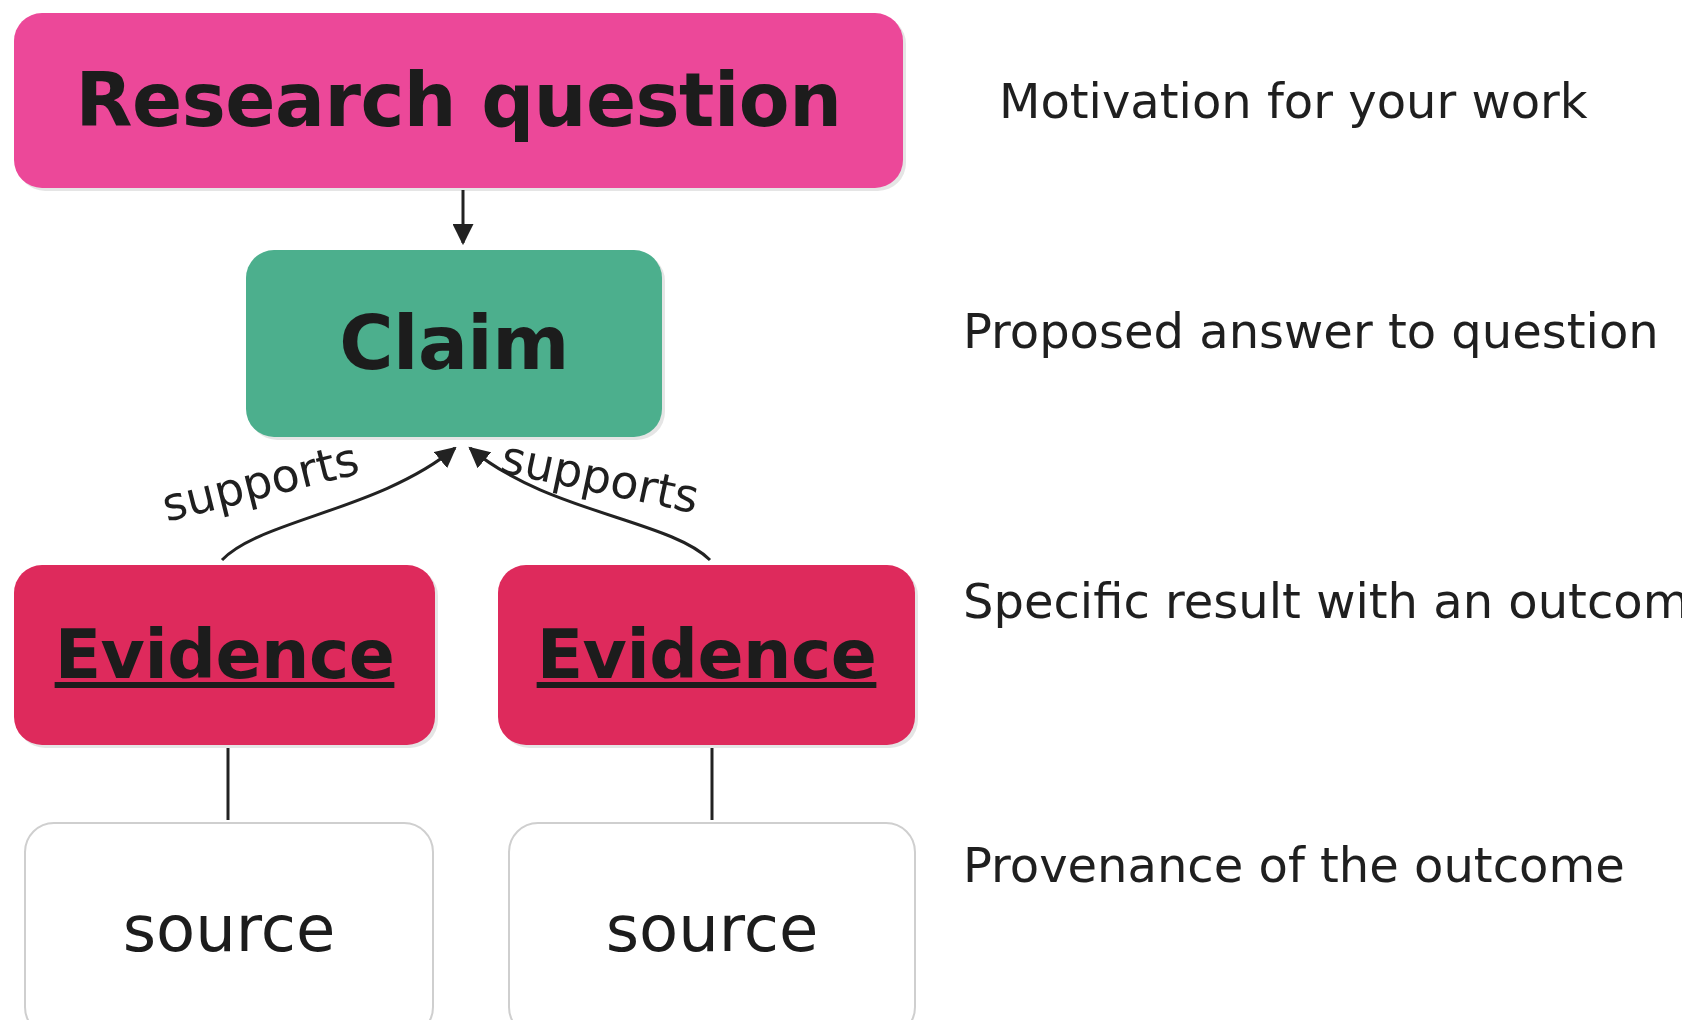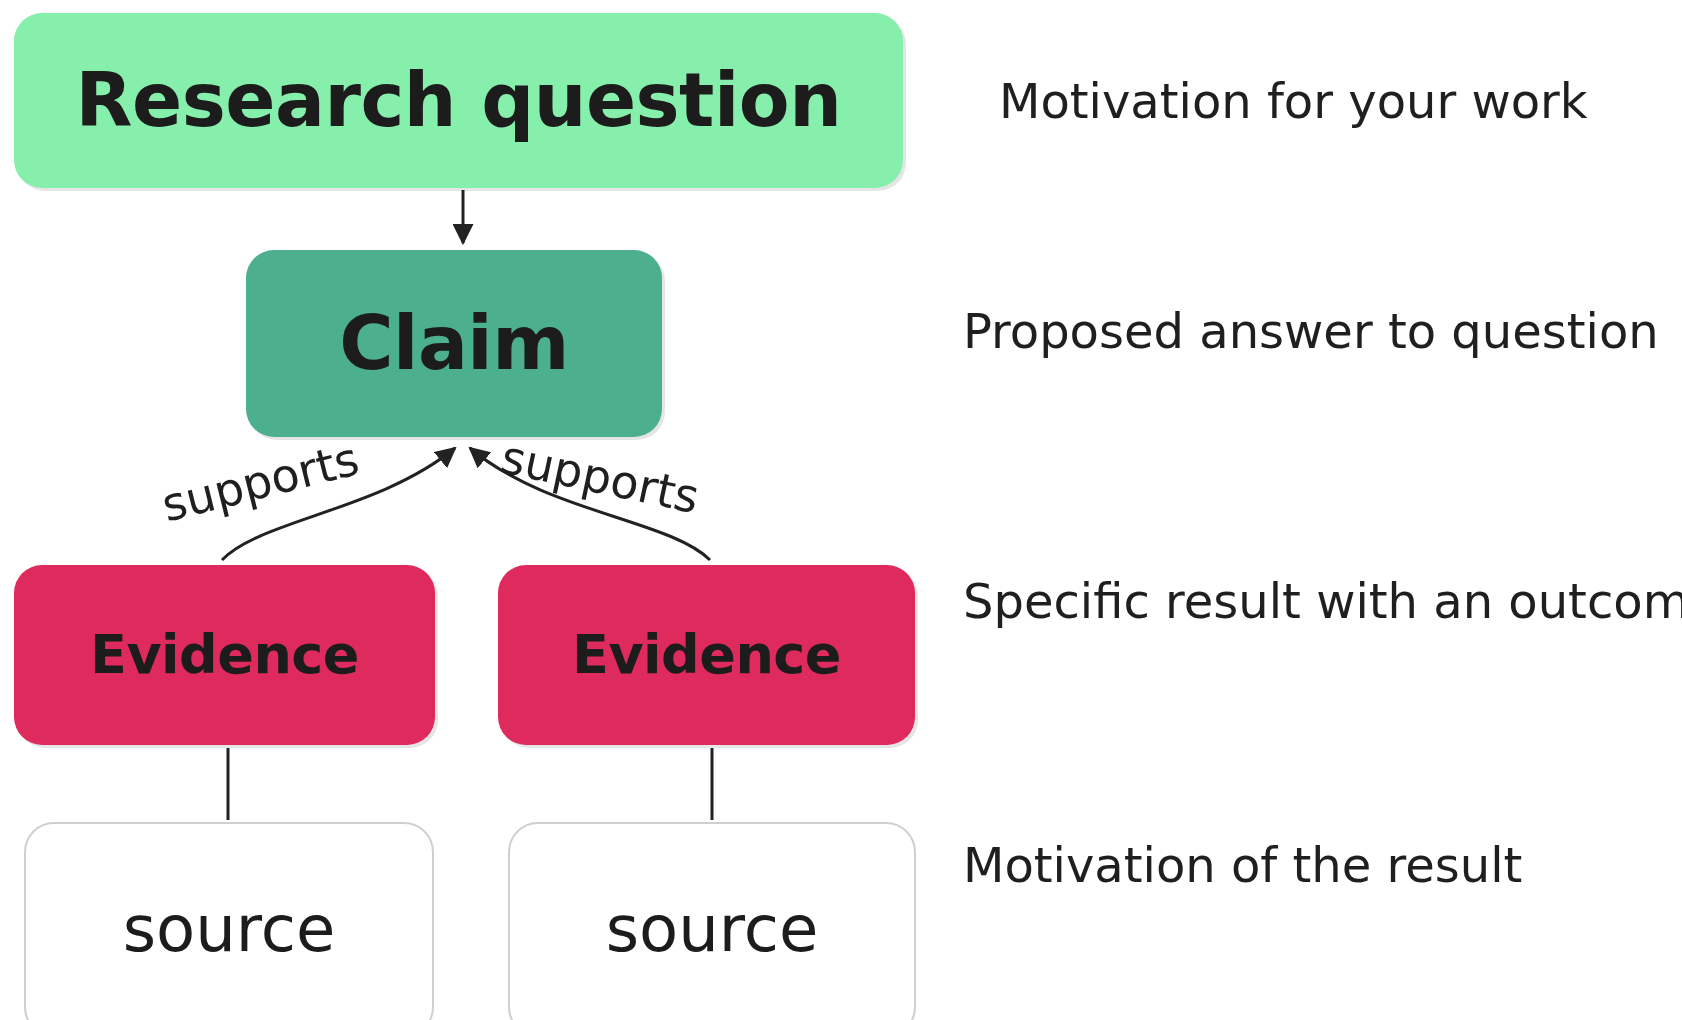--- a/index.html
+++ b/index.html
@@ -51,40 +51,40 @@
     border: 2px solid #cfcfcf;
     box-shadow: none;
   }
   .node.outline .node-label {
     font-weight: 400;
   }
 
   
   #node-research-question {
     left: 14px; top: 13px; width: 889px; height: 175px;
-    background: #86efac;
+    background: #ec4899;
   }
   #node-research-question .node-label { font-size: 74px; }
 
   #node-claim {
     left: 246px; top: 250px; width: 416px; height: 187px;
     background: #4CAF8D;
   }
   #node-claim .node-label { font-size: 74px; }
 
   #node-evidence-1 {
     left: 14px; top: 565px; width: 421px; height: 180px;
     background: #DE2A5C;
   }
   #node-evidence-2 {
     left: 498px; top: 565px; width: 417px; height: 180px;
     background: #DE2A5C;
   }
   #node-evidence-1 .node-label,
-  #node-evidence-2 .node-label { font-size: 54px; }
+  #node-evidence-2 .node-label { font-size: 68px; text-decoration: underline; }
 
   #node-source-1 {
     left: 24px; top: 822px; width: 410px; height: 215px;
     border-radius: 30px;
   }
   #node-source-2 {
     left: 508px; top: 822px; width: 408px; height: 215px;
     border-radius: 30px;
   }
   #node-source-1 .node-label,
@@ -180,15 +180,15 @@
   <div class="edge-label" id="edge-label-supports-left">supports</div>
 
   <div class="edge-label" id="edge-label-supports-right">supports</div>
 
   <div class="annotation" id="annotation-research-question">Motivation for your work</div>
 
   <div class="annotation" id="annotation-claim">Proposed answer to question</div>
 
   <div class="annotation" id="annotation-evidence">Specific result with an outcome</div>
 
-  <div class="annotation" id="annotation-source">Motivation of the result</div>
+  <div class="annotation" id="annotation-source">Provenance of the outcome</div>
 
 </div>
 
 </body></html>

